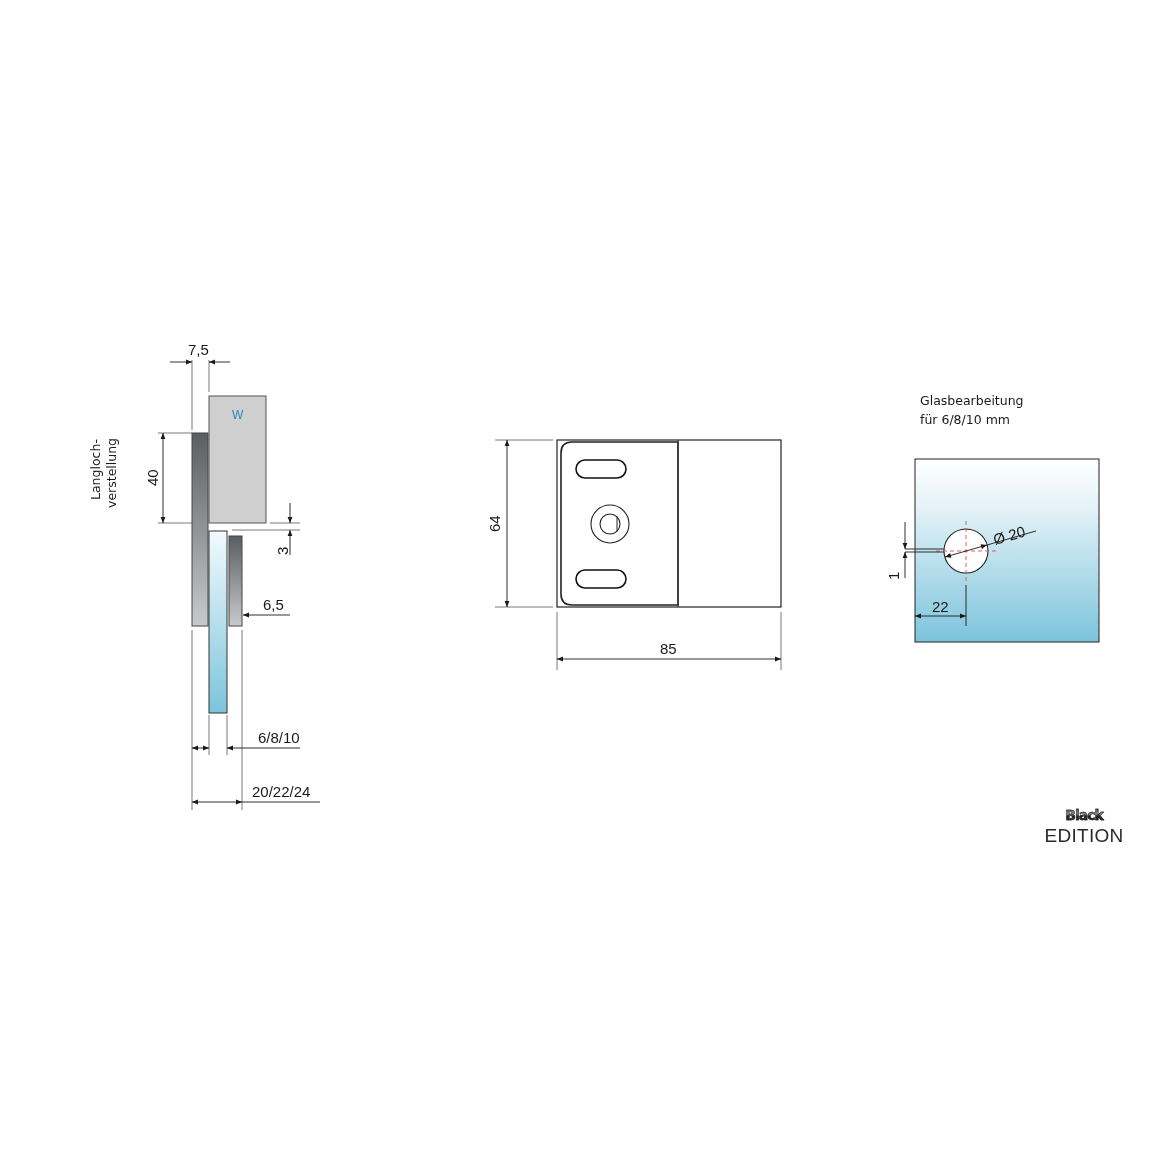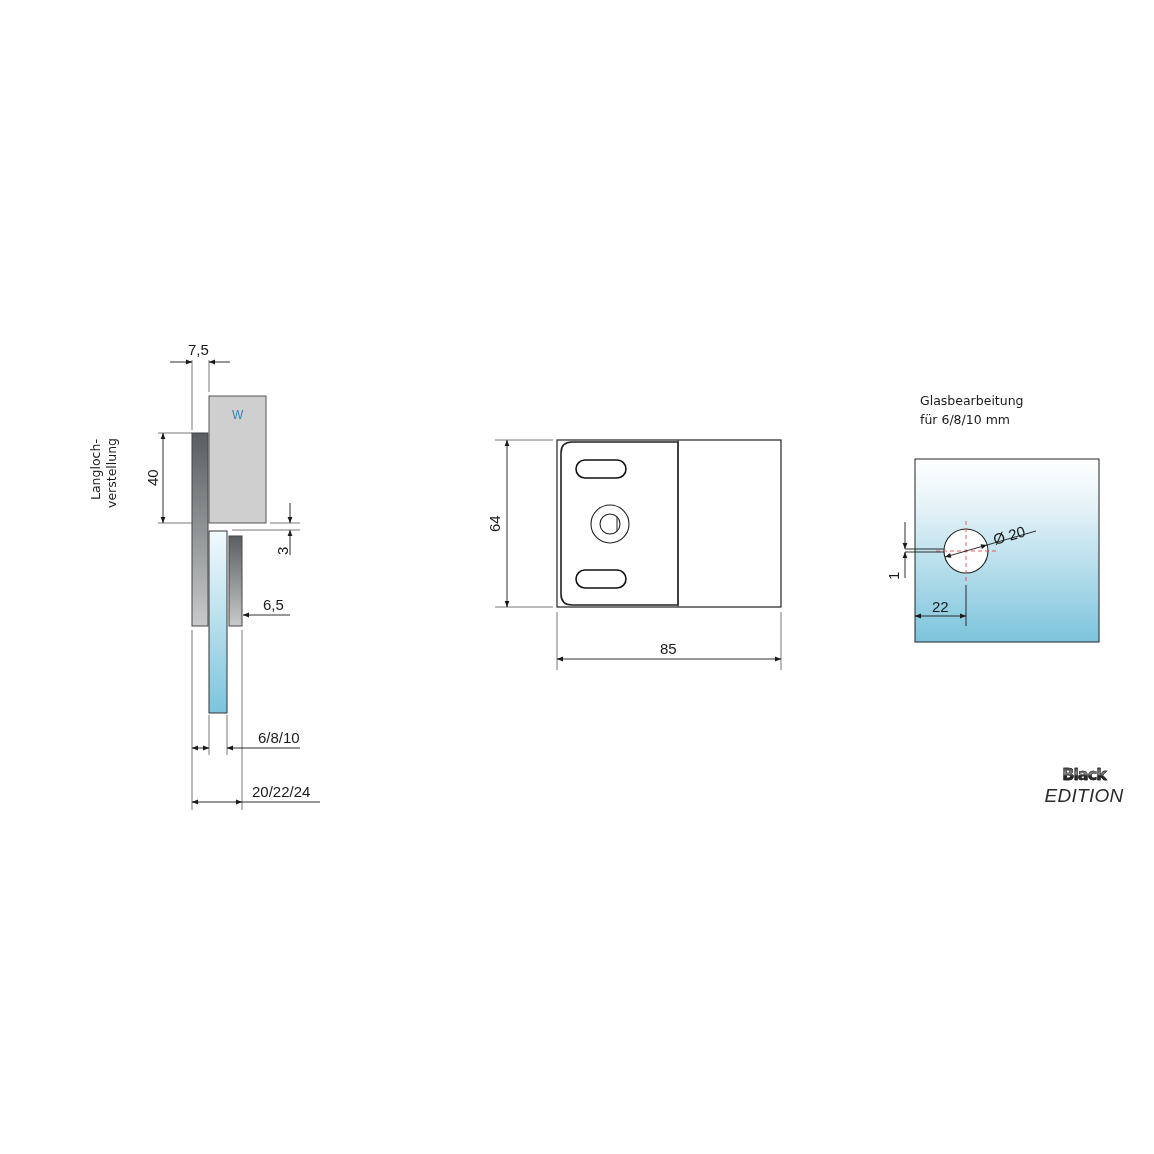--- a/index.html
+++ b/index.html
@@ -4,26 +4,26 @@
 <style>
   html, body { margin: 0; padding: 0; background: #ffffff; }
   body { width: 1154px; height: 1154px; position: relative; overflow: hidden;
          font-family: "Liberation Sans", sans-serif; color: #1a1a1a; }
   svg.drawing { position: absolute; left: 0; top: 0; }
   .dim-text { font-family: "Liberation Sans", sans-serif; font-size: 15px; fill: #1a1a1a; }
   .label-text { font-family: "DejaVu Sans", sans-serif; font-size: 12.5px; fill: #1a1a1a; }
   .w-text { font-family: "Liberation Sans", sans-serif; font-size: 12px; fill: #2a8ab8; }
   .logo { position: absolute; left: 1032px; top: 764px; width: 104px; text-align: center; }
   .logo-black { display: block; font-family: "DejaVu Sans", sans-serif; font-weight: bold;
-                font-size: 16px; line-height: 22px; letter-spacing: -1px;
+                font-size: 14px; line-height: 22px; letter-spacing: -1px;
                 background: linear-gradient(180deg, #222 0%, #888 45%, #222 55%, #444 100%);
-                -webkit-background-clip: text; background-clip: text; color: transparent;
+                -webkit-background-clip: text; background-clip: text; color: transparent; margin-top: 40px;
                 -webkit-text-stroke: 0.4px #111; }
   .logo-edition { display: block; font-family: "Liberation Sans", sans-serif; font-size: 19px;
-                  line-height: 20px; color: #2a2a2a; letter-spacing: 0.3px; font-style: italic; }
+                  line-height: 20px; color: #2a2a2a; letter-spacing: 0.3px; }
 </style>
 </head>
 <body>
 
 <svg class="drawing" width="1154" height="1154" viewBox="0 0 1154 1154">
   <defs>
     <linearGradient id="plateGrad" x1="0" y1="0" x2="0" y2="1">
       <stop offset="0" stop-color="#5a5e60"></stop>
       <stop offset="1" stop-color="#c8cacb"></stop>
     </linearGradient>

